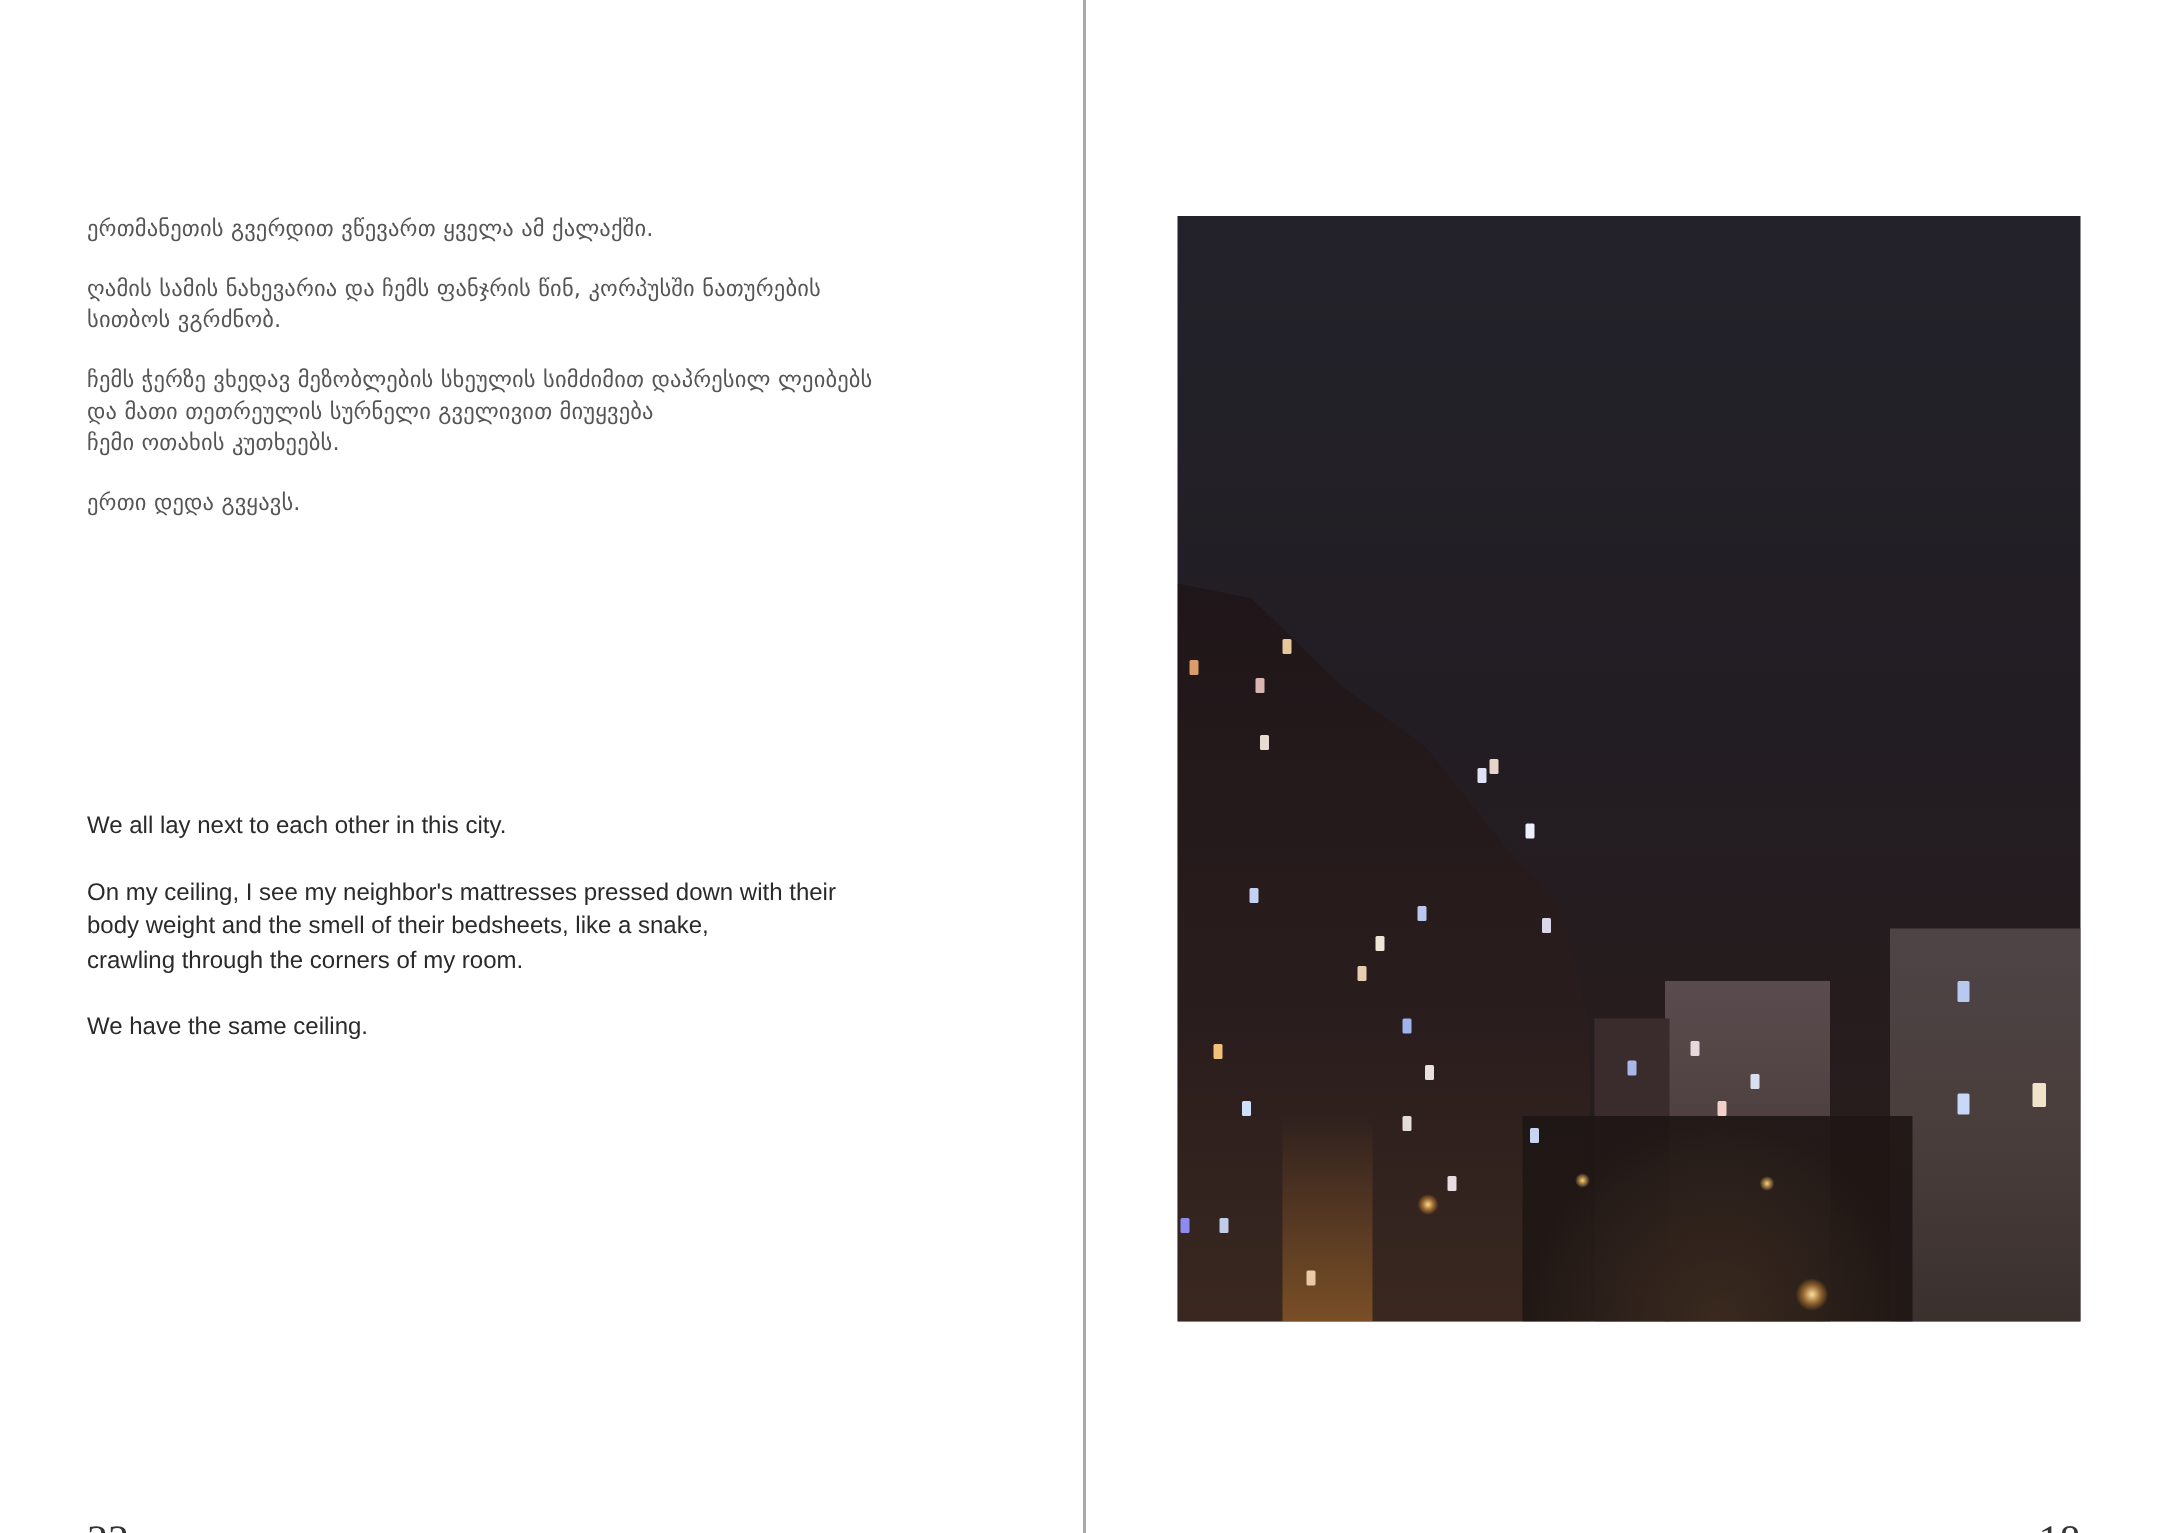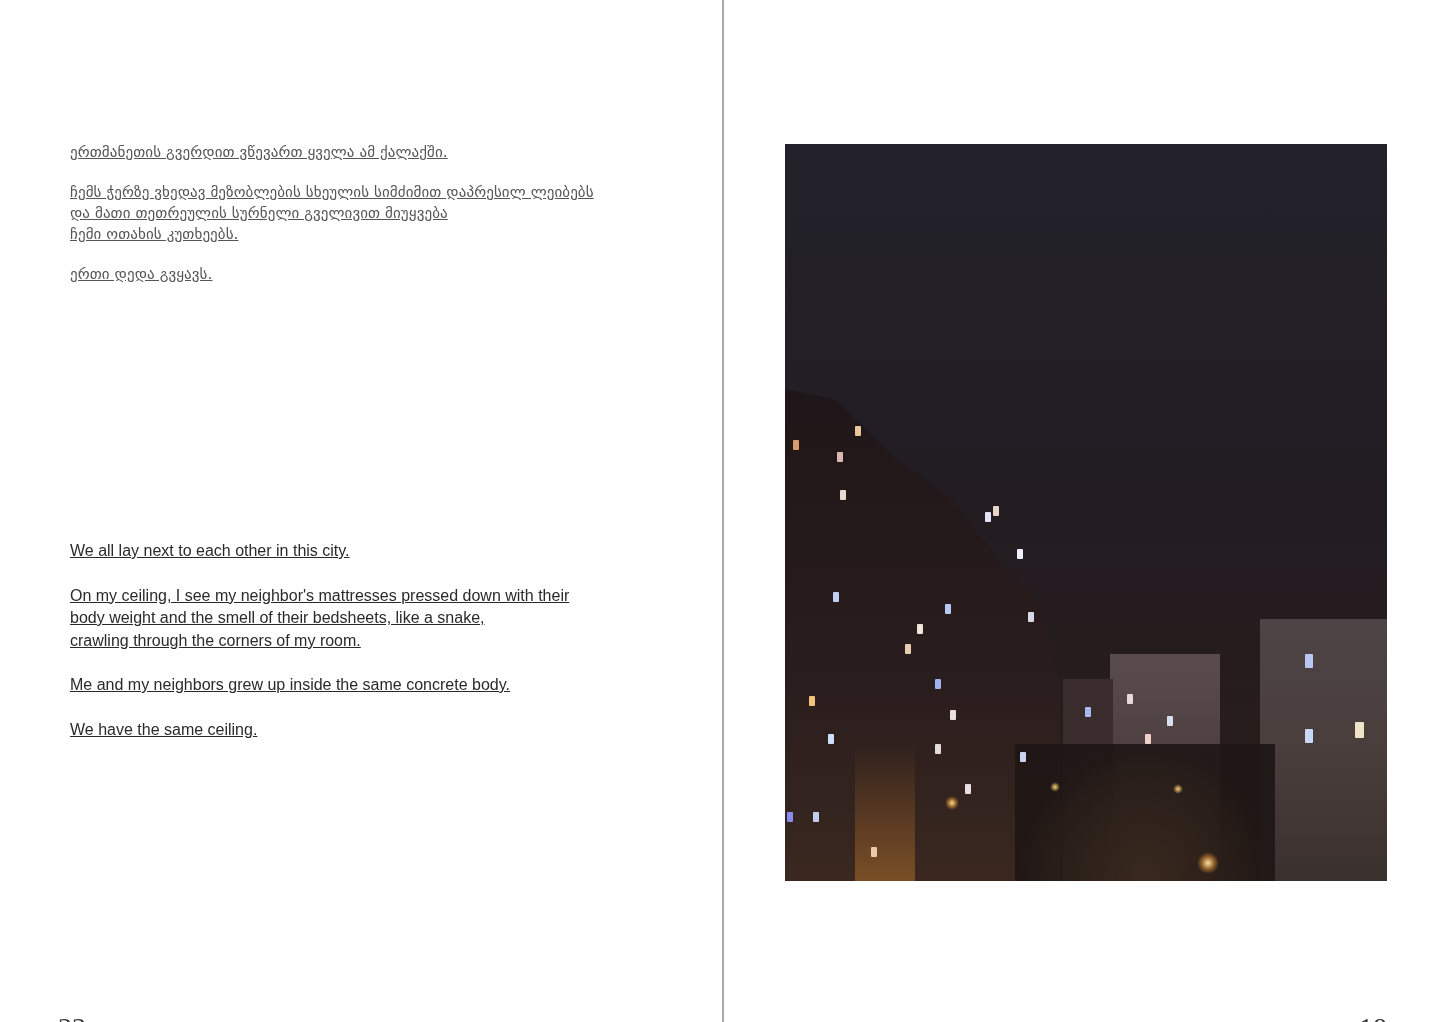--- a/index.html
+++ b/index.html
@@ -4,49 +4,50 @@
   <style>
     html, body { margin: 0; padding: 0; background: #ffffff; }
     body { width: 1445px; height: 1022px; position: relative; overflow: hidden; }
     .page { position: absolute; top: 0; height: 1022px; background: #fff; }
     .page-left { left: 0; width: 722px; }
     .page-right { left: 724px; width: 721px; }
     .spine { position: absolute; left: 722px; top: 0; width: 2px; height: 1022px; background: #a9a9a9; }
     .text-block { position: absolute; left: 58px; width: 600px; color: #3a3a3a; }
     .ka { top: 142px; font-family: "DejaVu Sans", sans-serif; font-size: 15px; line-height: 21px; color: #555; letter-spacing: 0.1px; }
     .en { top: 540px; font-family: "Liberation Sans", sans-serif; font-size: 16px; line-height: 22.5px; color: #2a2a2a; }
-    .stanza { margin: 0 0 19px 12px; white-space: pre-line; text-decoration: underline; }
+    .stanza { margin: 0 0 19px 0; white-space: pre-line; }
     .en .stanza { margin-bottom: 22px; }
     .page-number { position: absolute; top: 1012px; font-family: "Liberation Serif", serif; font-size: 28px; color: #333; }
     .pn-left { left: 58px; }
     .pn-right { right: 58px; }
     .photo { position: absolute; left: 61px; top: 144px; width: 602px; height: 737px; overflow: hidden;
       background: linear-gradient(180deg, #23222a 0%, #221d23 45%, #261c1e 70%, #2a1e1a 100%); }
     .bld { position: absolute; }
     .win { position: absolute; width: 6px; height: 10px; border-radius: 1px; }
     .lamp { position: absolute; border-radius: 50%; }
   </style>
 </head>
 <body>
 
 <div class="page page-left">
   <div class="text-block ka">
     <p class="stanza">ერთმანეთის გვერდით ვწევართ ყველა ამ ქალაქში.</p>
+    <p class="stanza">ღამის სამის ნახევარია და ჩემს ფანჯრის წინ, კორპუსში ნათურების
+სითბოს ვგრძნობ.</p>
     <p class="stanza">ჩემს ჭერზე ვხედავ მეზობლების სხეულის სიმძიმით დაპრესილ ლეიბებს
 და მათი თეთრეულის სურნელი გველივით მიუყვება
 ჩემი ოთახის კუთხეებს.</p>
     <p class="stanza">ერთი დედა გვყავს.</p>
   </div>
 
   <div class="text-block en">
     <p class="stanza">We all lay next to each other in this city.</p>
     <p class="stanza">On my ceiling, I see my neighbor's mattresses pressed down with their
 body weight and the smell of their bedsheets, like a snake,
 crawling through the corners of my room.</p>
-    <p class="stanza">Me and my neighbors grew up inside the same concrete body.</p>
     <p class="stanza">We have the same ceiling.</p>
   </div>
 
   <div class="page-number pn-left">33</div>
 </div>
 
 <div class="spine"></div>
 
 <div class="page page-right">
   <div class="photo">

